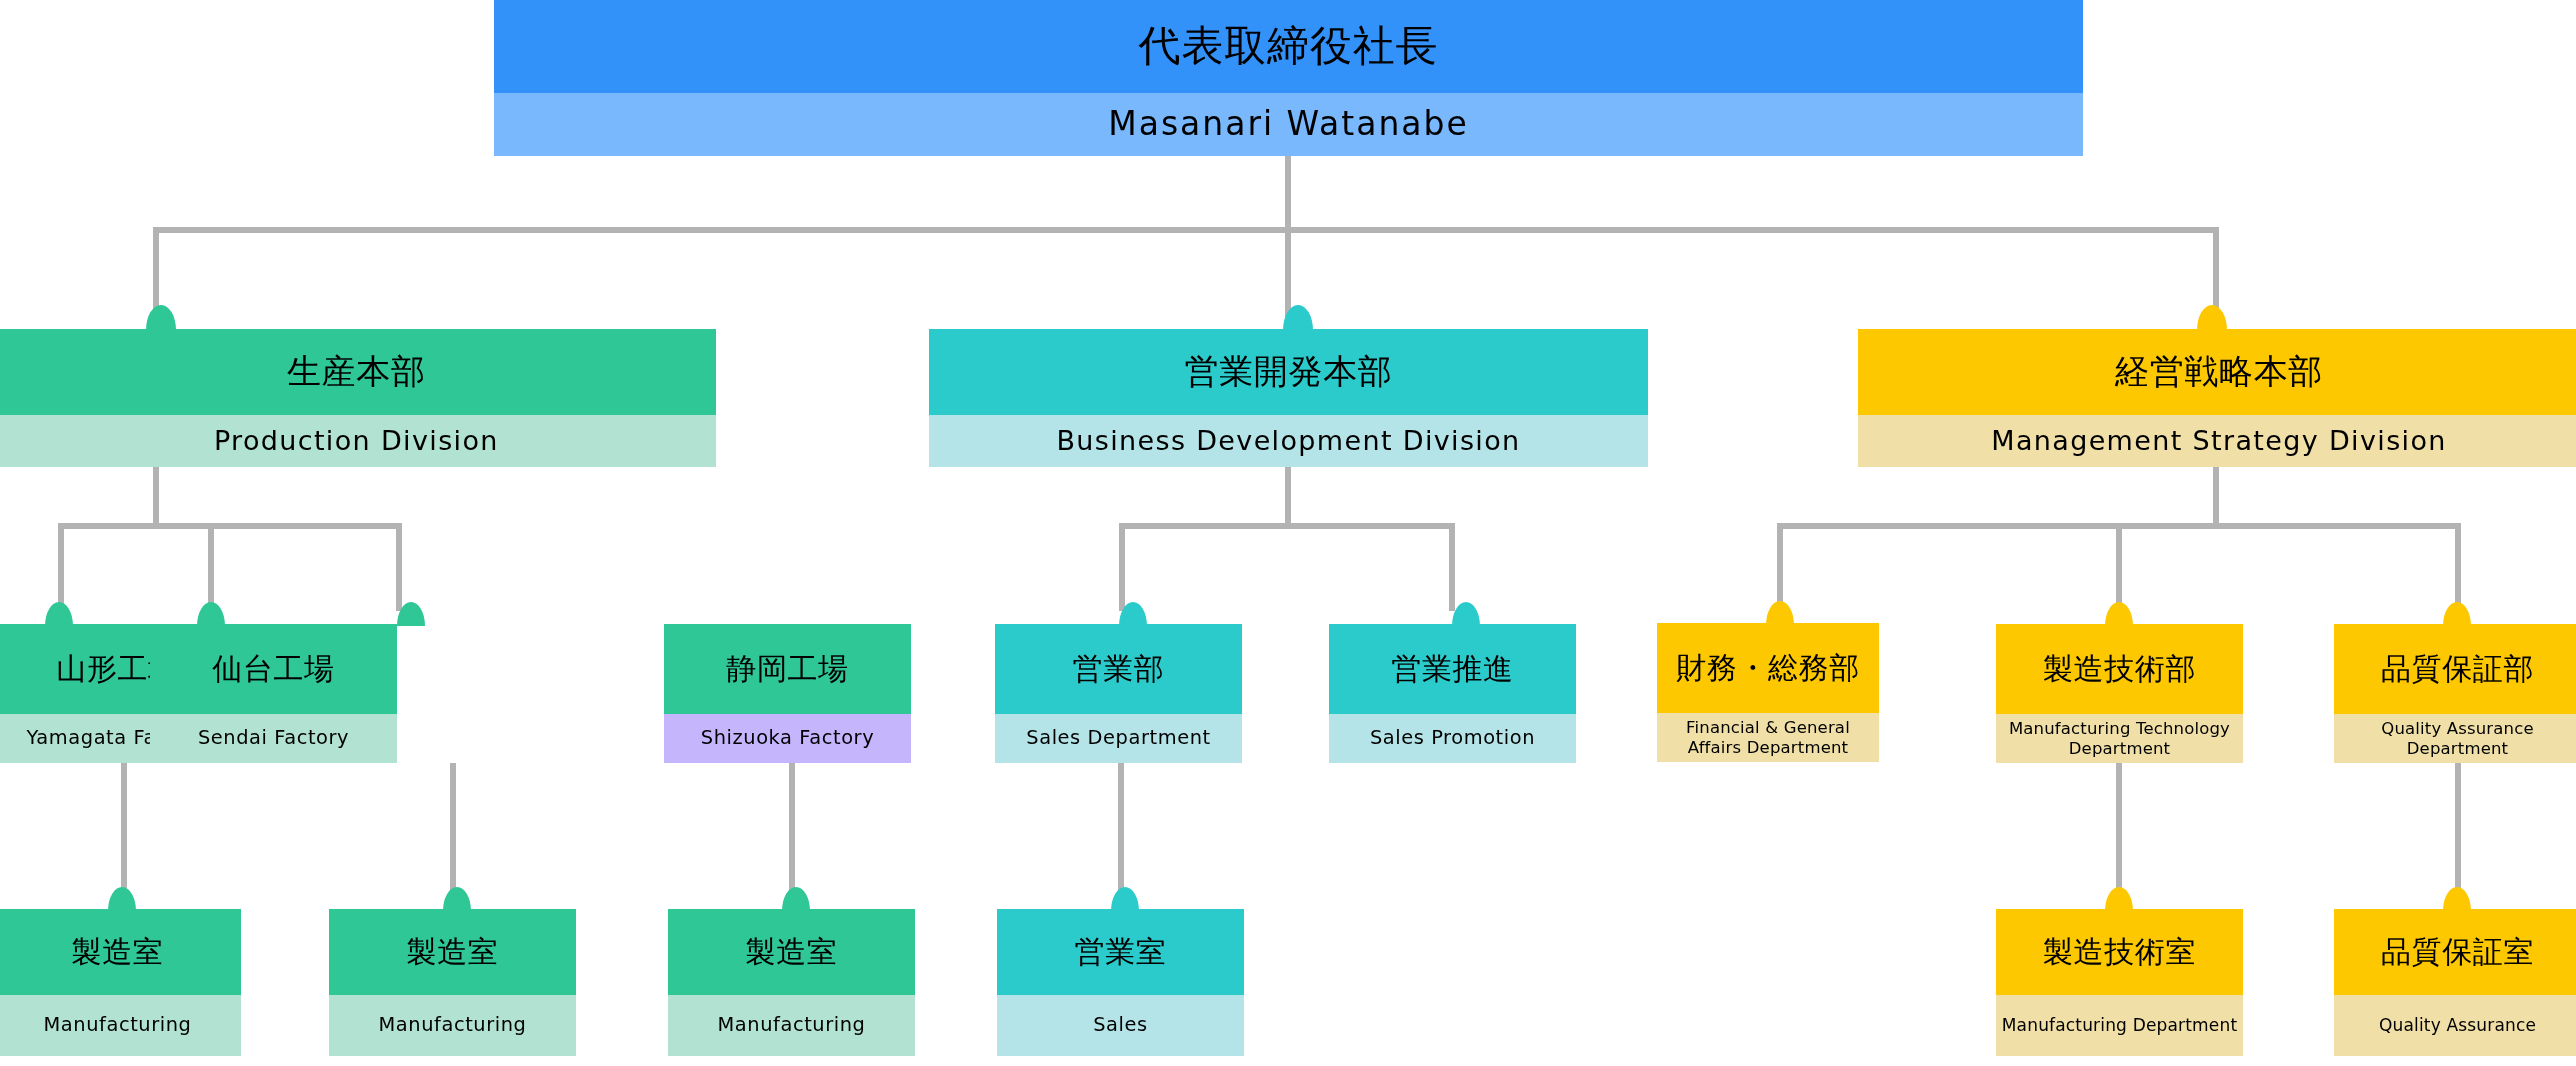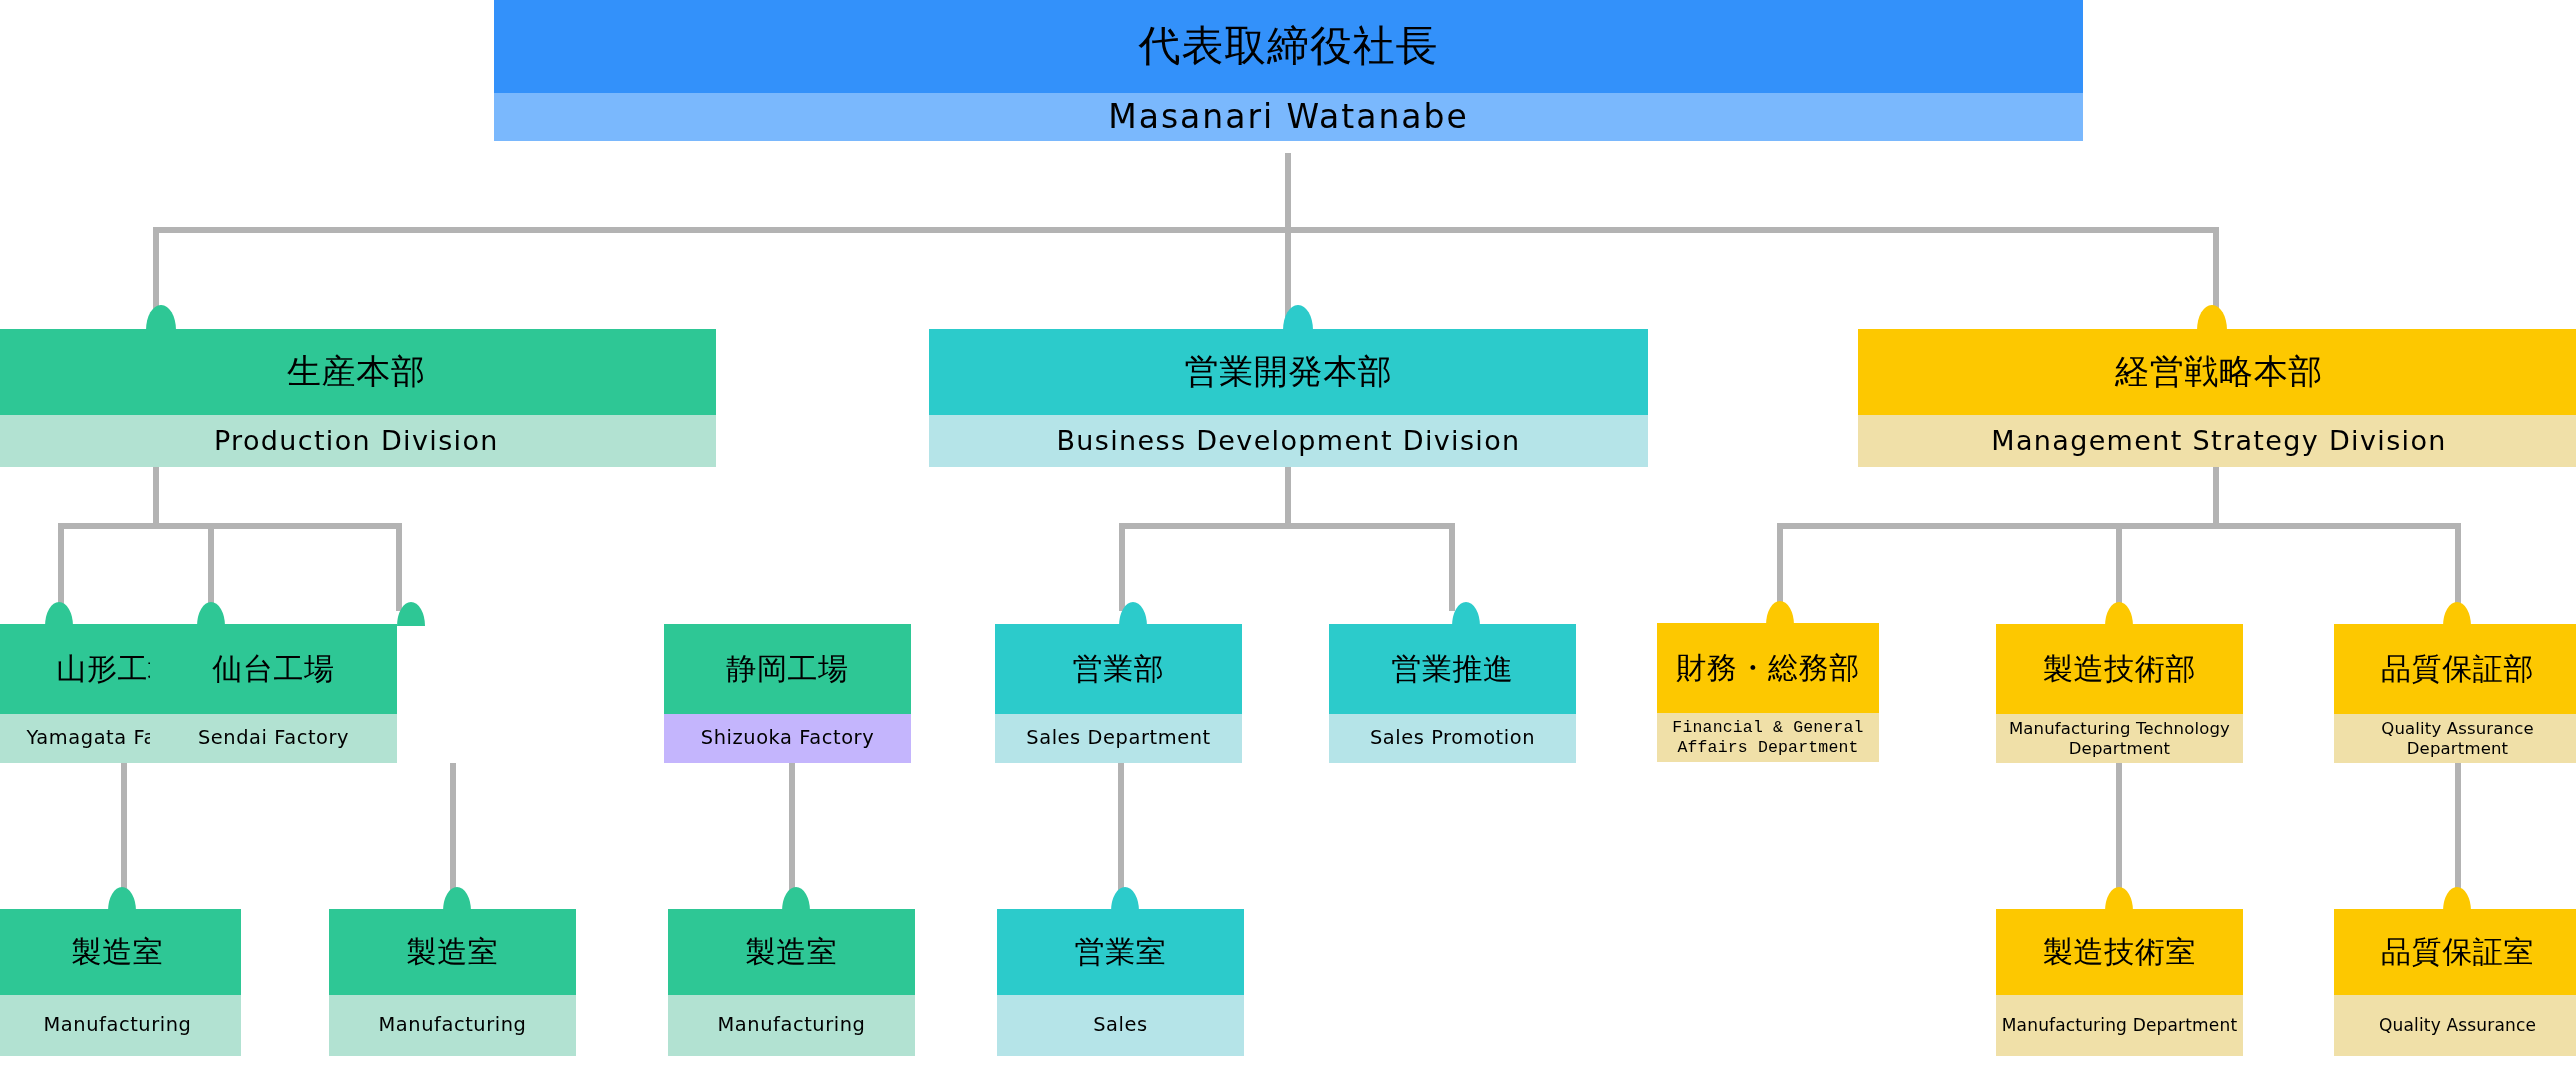--- a/index.html
+++ b/index.html
@@ -14,21 +14,21 @@
     font-weight:400;letter-spacing:.02em;
   }
   .node .sub{
     box-sizing:border-box;width:100%;display:flex;align-items:center;
     justify-content:center;text-align:center;color:#000;line-height:1.18;
     font-weight:400;padding:0 4.5px;
   }
   .knob{position:absolute;border-radius:50% 50% 0 0 / 100% 100% 0 0;}
 
   .lvl1 .hdr{height:93px;font-size:42px;}
-  .lvl1 .sub{height:48px;font-size:33px;letter-spacing:.06em;}
+  .lvl1 .sub{height:63px;font-size:33px;letter-spacing:.06em;}
   .lvl2 .hdr{height:86px;font-size:34px;}
   .lvl2 .sub{height:52px;font-size:27px;letter-spacing:.05em;}
   .lvl3 .hdr{height:90px;font-size:30px;}
   .lvl3 .sub{height:49px;font-size:19.4px;letter-spacing:.03em;}
   .lvl3.two .sub{font-size:16.5px;letter-spacing:.01em;}
   .lvl4 .hdr{height:86px;font-size:30px;}
   .lvl4 .sub{height:61px;font-size:19.4px;letter-spacing:.03em;}
   .lvl4.small .sub{font-size:17px;letter-spacing:.01em;}
 
   .ln{position:absolute;background:#b3b3b3;}
@@ -117,21 +117,21 @@
 
   <div class="node lvl3" style="left:1329px;top:624px;width:247px;">
     <div class="knob" style="left:123px;top:-22.4px;width:28px;height:24px;background:#2ccbcb;"></div>
     <div class="hdr" style="background:#2ccbcb;">営業推進</div>
     <div class="sub" style="background:#b5e4e8;">Sales Promotion</div>
   </div>
 
   <div class="node lvl3 two" style="left:1657px;top:623px;width:222px;">
     <div class="knob" style="left:109px;top:-22.4px;width:28px;height:24px;background:#fdc800;"></div>
     <div class="hdr" style="background:#fdc800;">財務・総務部</div>
-    <div class="sub" style="background:#f0e0a8;font-family:Liberation Mono, monospace;">Financial &amp; General Affairs Department</div>
+    <div class="sub" style="background:#f0e0a8;">Financial &amp; General Affairs Department</div>
   </div>
 
   <div class="node lvl3 two" style="left:1996px;top:624px;width:247px;">
     <div class="knob" style="left:109px;top:-22.4px;width:28px;height:24px;background:#fdc800;"></div>
     <div class="hdr" style="background:#fdc800;">製造技術部</div>
     <div class="sub" style="background:#f0e0a8;">Manufacturing Technology Department</div>
   </div>
 
   <div class="node lvl3 two" style="left:2334px;top:624px;width:247px;">
     <div class="knob" style="left:109px;top:-22.4px;width:28px;height:24px;background:#fdc800;"></div>

